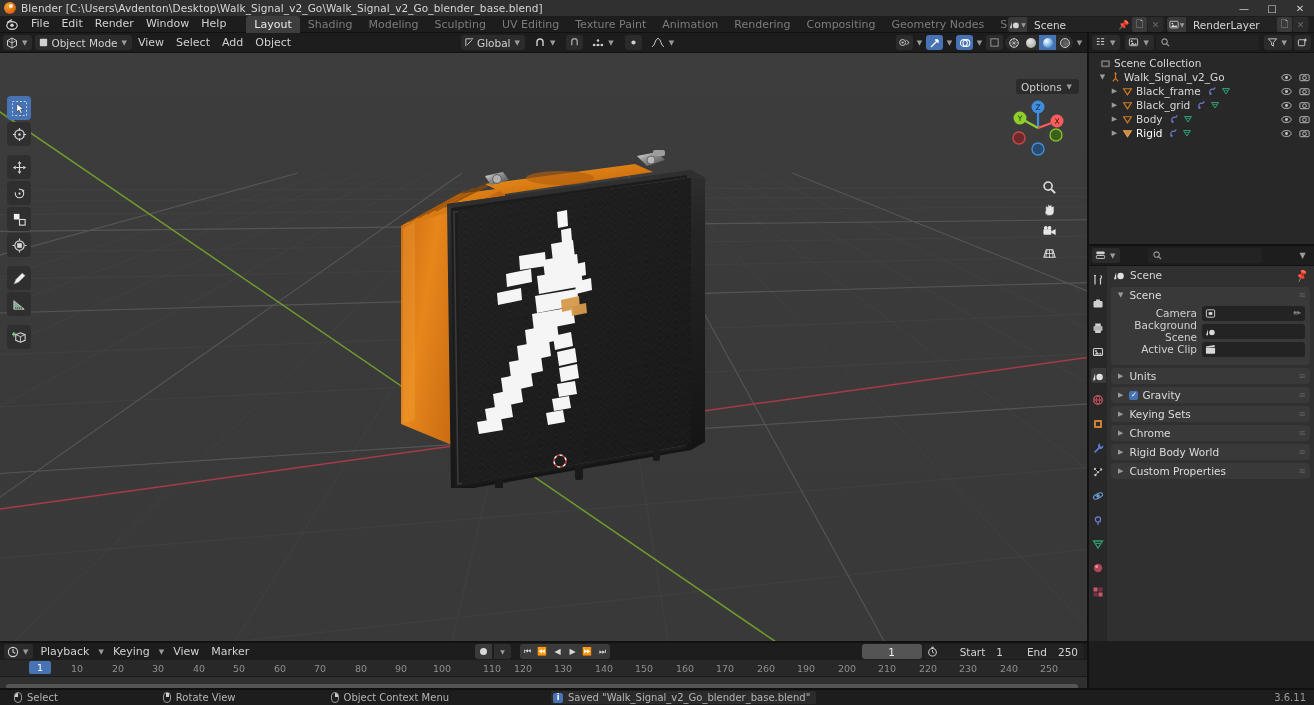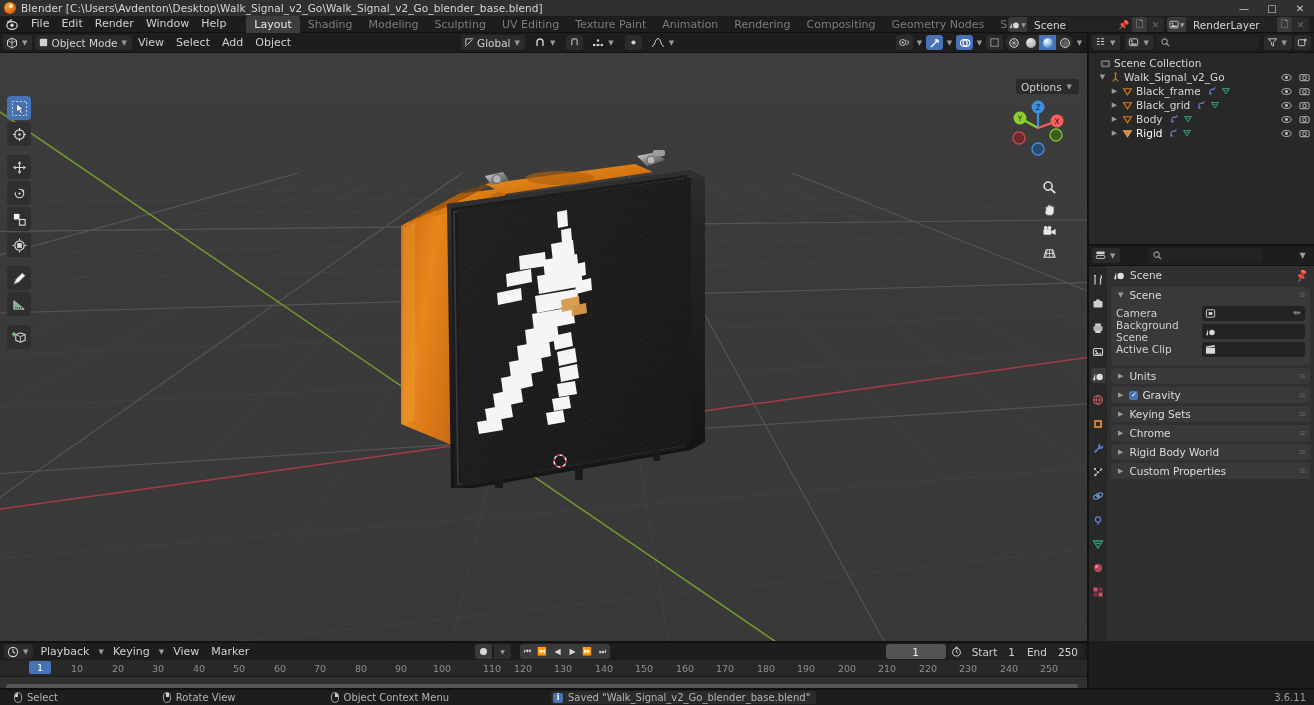--- a/index.html
+++ b/index.html
@@ -178,21 +178,21 @@
   .panel {
     margin:3px 4px 0 4px; background:#393939; border-radius:4px;
   }
   .panel-hdr {
     height:16px; display:flex; align-items:center; gap:4px; padding:0 5px;
     font-size:10.5px; color:#dcdcdc; position:relative;
   }
   .panel-hdr .grip { position:absolute; right:5px; color:#5c5c5c; font-size:9px; letter-spacing:-1px;}
   .panel-body { padding:2px 5px 6px 5px; }
   .prop-row { display:flex; align-items:center; height:16px; margin-bottom:2px; }
-  .prop-label { width:86px; text-align:left; padding-right:14px; font-size:10.5px; color:#d0d0d0; }
+  .prop-label { width:86px; text-align:right; padding-right:5px; font-size:10.5px; color:#d0d0d0; }
   .prop-field {
     flex:1; height:15px; background:#232323; border-radius:3px; display:flex;
     align-items:center; padding:0 3px; gap:3px; position:relative;
   }
   .prop-field .eyedrop { position:absolute; right:4px; color:#bdbdbd; font-size:9px;}
   .closed-panel {
     margin:3px 4px 0 4px; background:#393939; border-radius:4px; height:16px;
     display:flex; align-items:center; gap:4px; padding:0 5px; font-size:10.5px; color:#dcdcdc;
     position:relative;
   }
@@ -218,21 +218,21 @@
   .tl-right { position:absolute; right:3px; top:1px; display:flex; gap:2px; align-items:center;}
   .tl-frame {
     width:60px; height:15px; background:#545454; border-radius:3px; display:flex;
     align-items:center; justify-content:center; font-size:10.5px; color:#eee;
   }
   .tl-range {
     display:flex; align-items:center; height:15px; background:#232323; border-radius:3px;
     gap:0;
   }
   .tl-range .seg { display:flex; align-items:center; height:15px; padding:0 6px; gap:11px;
-                   font-size:10.5px; color:#d2d2d2; }
+                   font-size:10.5px; color:#d2d2d2;margin-left:12px; }
   .tl-scrub {
     position:absolute; top:17px; left:0; width:1087px; height:17px; background:#282828;
     border-bottom:1px solid #1a1a1a;
   }
   .tick { position:absolute; top:3px; font-size:9.5px; color:#8e8e8e; transform:translateX(-50%); }
   .playhead {
     position:absolute; top:1px; width:22px; height:13px; background:#4772b3; border-radius:2px;
     display:flex; align-items:center; justify-content:center; font-size:9.5px; color:#fff;
   }
   .tl-channels { position:absolute; top:34px; left:0; width:1087px; height:13px; background:#303030; }
@@ -1243,21 +1243,21 @@
       <div class="tick" style="left:361px">80</div>
       <div class="tick" style="left:401px">90</div>
       <div class="tick" style="left:442px">100</div>
       <div class="tick" style="left:492px">110</div>
       <div class="tick" style="left:523px">120</div>
       <div class="tick" style="left:563px">130</div>
       <div class="tick" style="left:604px">140</div>
       <div class="tick" style="left:644px">150</div>
       <div class="tick" style="left:685px">160</div>
       <div class="tick" style="left:725px">170</div>
-      <div class="tick" style="left:766px">180</div>
+      <div class="tick" style="left:766px">260</div>
       <div class="tick" style="left:806px">190</div>
       <div class="tick" style="left:847px">200</div>
       <div class="tick" style="left:887px">210</div>
       <div class="tick" style="left:928px">220</div>
       <div class="tick" style="left:968px">230</div>
       <div class="tick" style="left:1009px">240</div>
       <div class="tick" style="left:1049px">250</div>
     </div>
     <div class="tl-channels">
       <div class="tl-hscroll"></div>

